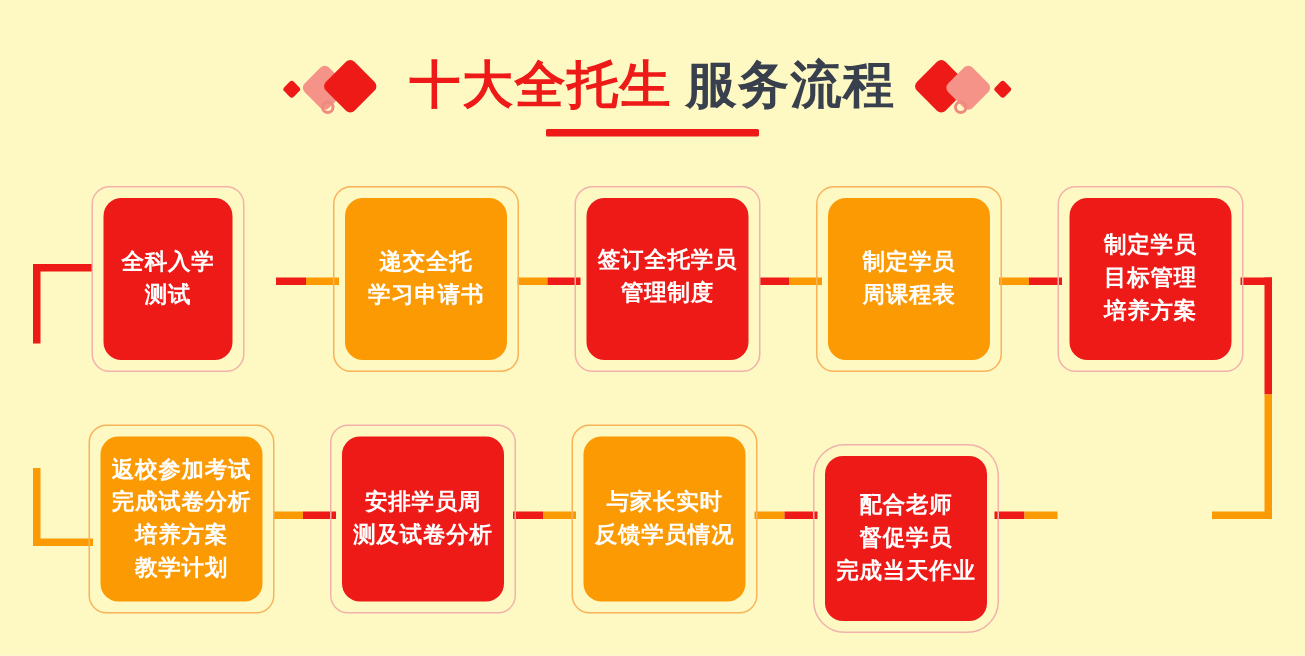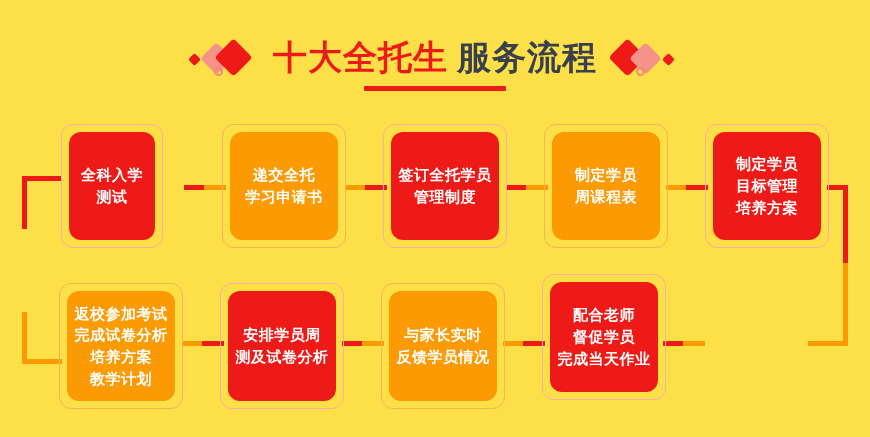--- a/index.html
+++ b/index.html
@@ -11,21 +11,21 @@
     height: 437px;
     background: #fdeeec;
     font-family: "Liberation Sans", "DejaVu Sans", sans-serif;
     overflow: hidden;
     position: relative;
   }
   #stage {
     position: relative;
     width: 870px;
     height: 437px;
-    background: #fde047;
+    background: #fef9c3;
   }
 
   
   #title-bar {
     position: absolute;
     left: 0;
     top: 34px;
     width: 870px;
     height: 60px;
   }
@@ -183,21 +183,21 @@
   <div class="conn conn-h c-orange" style="left:683px; top:341px; width:22px;"></div>
 
   <div class="node red" style="left:61px;  top:124px; width:102px; height:124px;">
     <div class="inner">全科入学
 测试</div>
   </div>
   <div class="node orange" style="left:222px; top:124px; width:124px; height:124px;">
     <div class="inner">递交全托
 学习申请书</div>
   </div>
-  <div class="node red" style="left:383px; top:124px; width:124px; height:124px;">
+  <div class="node red" style="left:383px; top:124px; width:124px; height:124px;font-family:Liberation Mono, monospace;">
     <div class="inner">签订全托学员
 管理制度</div>
   </div>
   <div class="node orange" style="left:544px; top:124px; width:124px; height:124px;">
     <div class="inner">制定学员
 周课程表</div>
   </div>
   <div class="node red" style="left:705px; top:124px; width:124px; height:124px;">
     <div class="inner">制定学员
 目标管理
@@ -211,19 +211,19 @@
 教学计划</div>
   </div>
   <div class="node orange" style="left:381px; top:283px; width:124px; height:126px;">
     <div class="inner">与家长实时
 反馈学员情况</div>
   </div>
   <div class="node red" style="left:220px; top:283px; width:124px; height:126px;">
     <div class="inner">安排学员周
 测及试卷分析</div>
   </div>
-  <div class="node red" style="left:542px; top:274px; width:124px; height:126px;">
+  <div class="node red" style="left:542px; top:296px; width:124px; height:126px;border-radius:21px;">
     <div class="inner">配合老师
 督促学员
 完成当天作业</div>
   </div>
 
 </div>
 
 </body></html>

